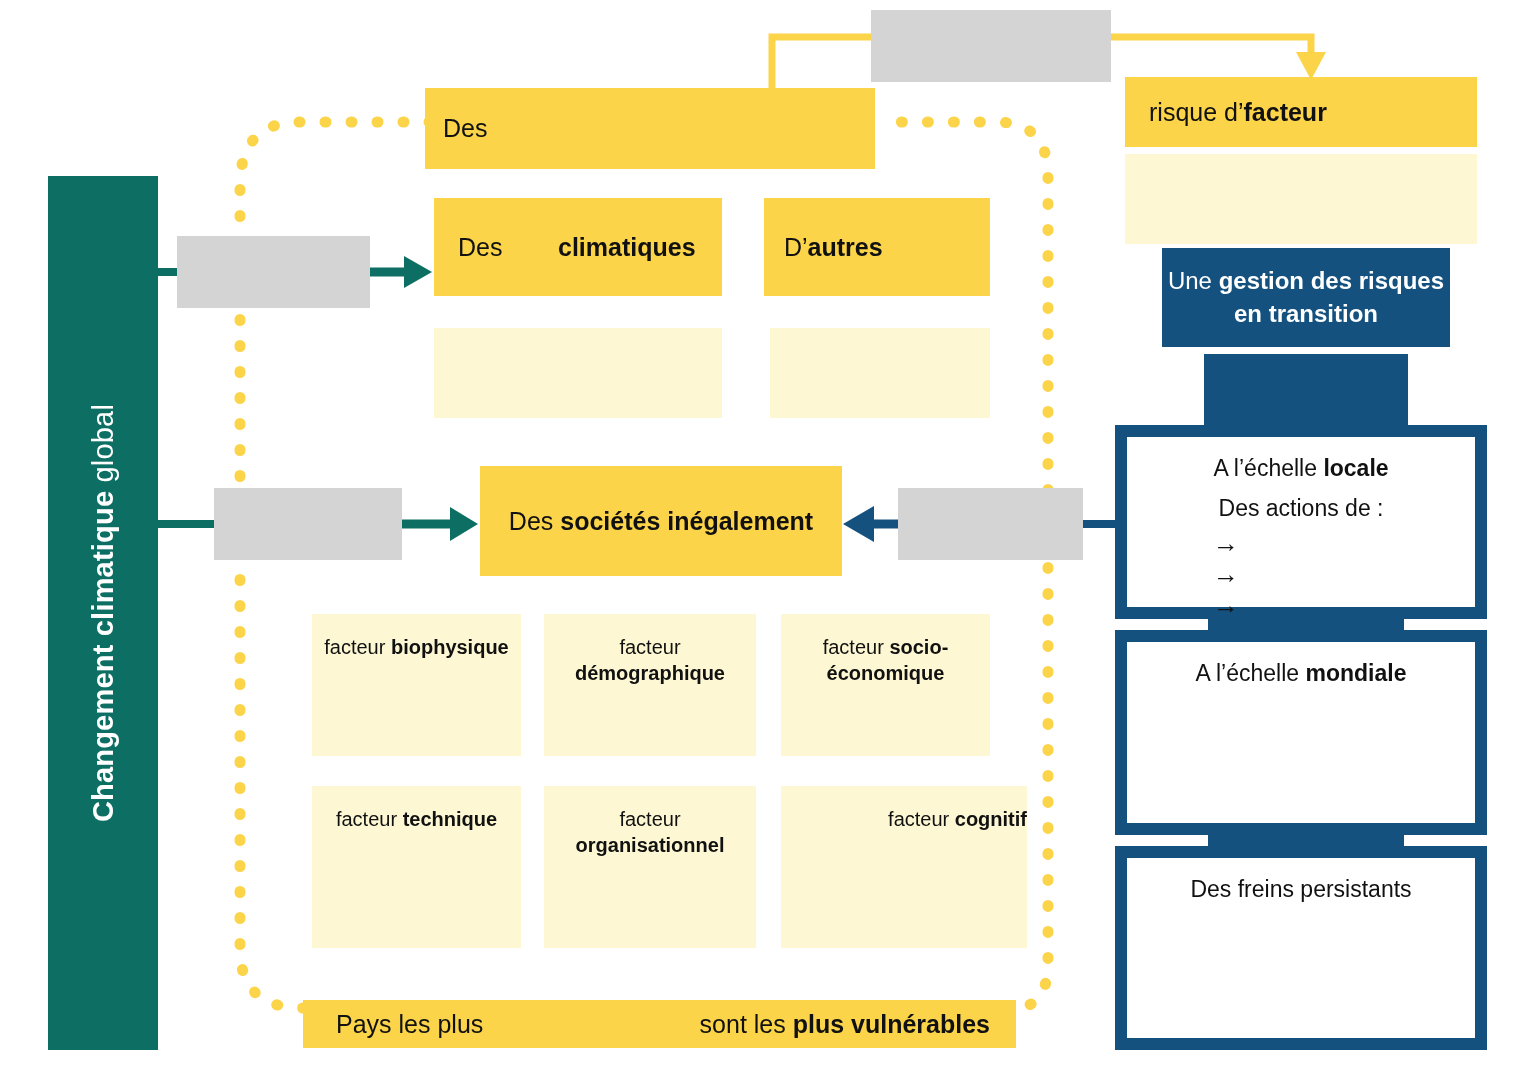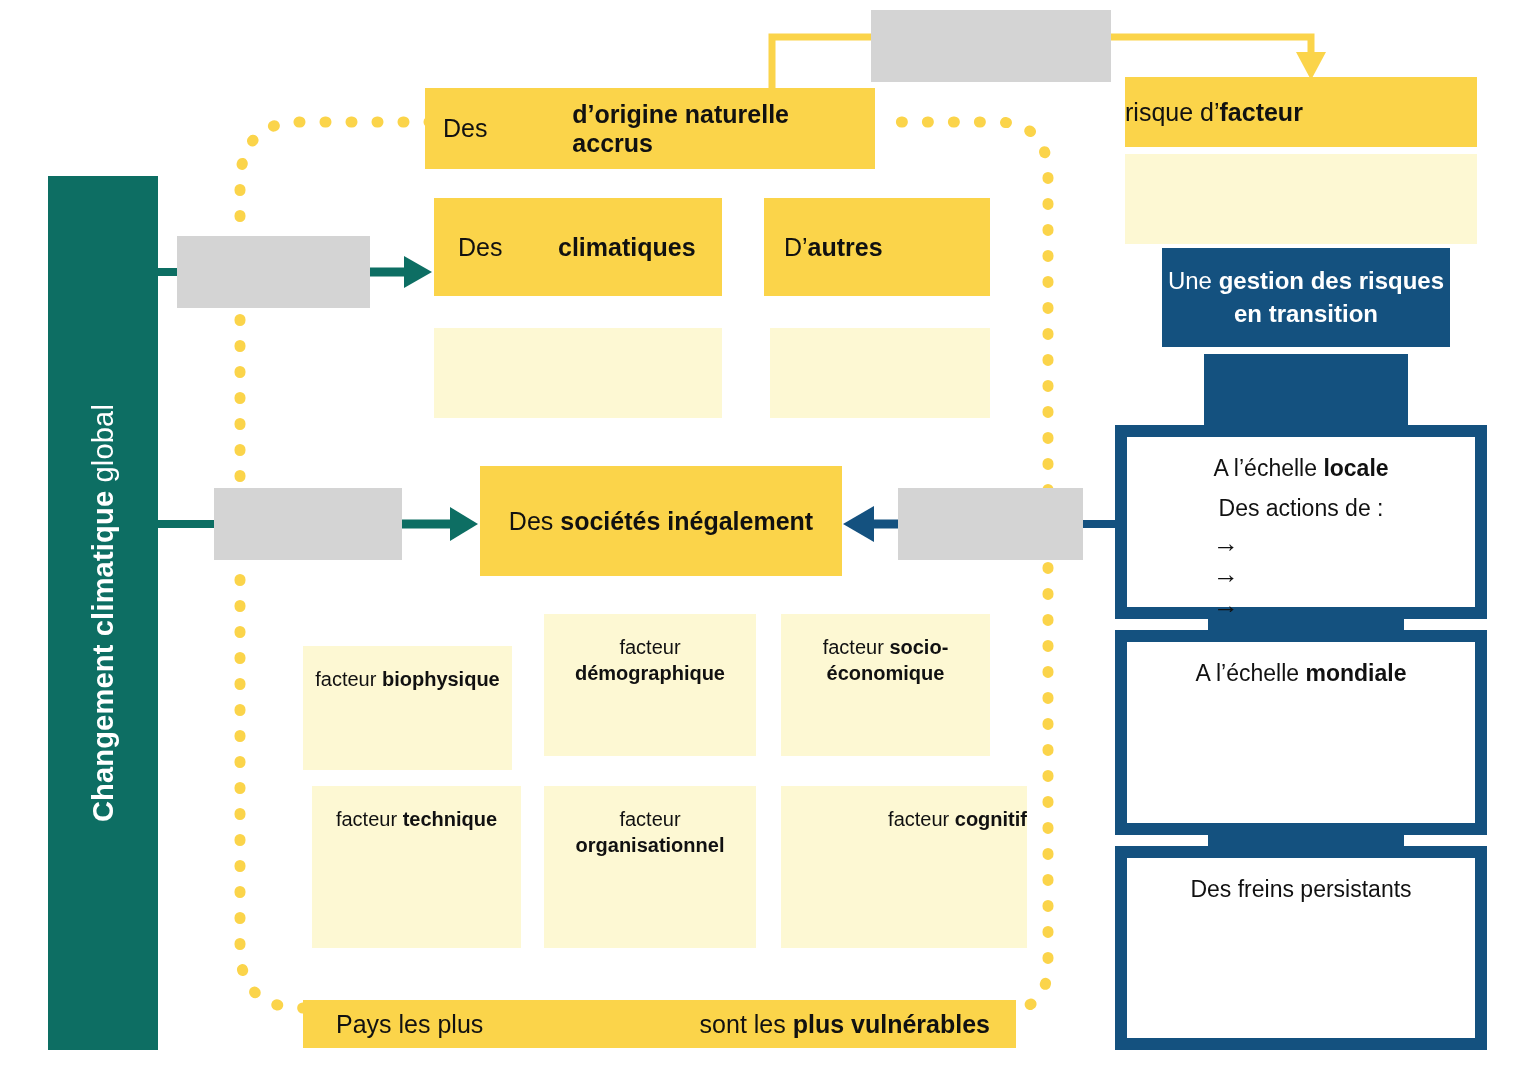--- a/index.html
+++ b/index.html
@@ -94,21 +94,20 @@
 
 <div class="abs gray" style="left:177px;top:236px;width:193px;height:72px;"></div>
 
 <div class="abs gray" style="left:214px;top:488px;width:188px;height:72px;"></div>
 
 <div class="abs gray" style="left:898px;top:488px;width:185px;height:72px;"></div>
 
 <div class="abs ybox" style="left:425px;top:88px;width:450px;height:81px;">
   <div class="inner">
     <span class="lead" style="margin-left:18px;width:130px;">Des</span>
-    <span class="strong">d’origine naturelle accrus</span>
   </div>
 </div>
 
 <div class="abs ybox" style="left:434px;top:198px;width:288px;height:98px;">
   <div class="inner">
     <span class="lead" style="margin-left:24px;width:100px;">Des</span>
     <span class="strong">climatiques</span>
   </div>
 </div>
 <div class="abs pale" style="left:434px;top:328px;width:288px;height:90px;"></div>
@@ -120,21 +119,21 @@
   </div>
 </div>
 <div class="abs pale" style="left:770px;top:328px;width:220px;height:90px;"></div>
 
 <div class="abs ybox" style="left:480px;top:466px;width:362px;height:110px;justify-content:center;">
   <div style="text-align:center;">
     <span class="lead">Des </span><span class="strong">sociétés inégalement</span>
   </div>
 </div>
 
-<div class="abs fcard" style="left:303px;top:614px;width:209px;height:124px;margin-top:32px;">
+<div class="abs fcard" style="left:312px;top:614px;width:209px;height:142px;">
   <div><span class="l1">facteur </span><span class="l2">biophysique</span></div>
   <div class="l2"></div>
 </div>
 
 <div class="abs fcard" style="left:544px;top:614px;width:212px;height:142px;">
   <div><span class="l1">facteur</span><span class="l2"></span></div>
   <div class="l2">démographique</div>
 </div>
 
 <div class="abs fcard" style="left:781px;top:614px;width:209px;height:142px;">
@@ -161,21 +160,21 @@
   <div class="inner" style="justify-content:space-between;">
     <span class="lead" style="margin-left:33px;">Pays les plus</span>
     <span style="margin-right:26px;">
       <span class="lead">sont les </span><span class="strong">plus vulnérables</span>
     </span>
   </div>
 </div>
 
 <div class="abs ybox" style="left:1125px;top:77px;width:352px;height:70px;">
   <div class="inner">
-    <span class="lead" style="">risque d’</span>
+    <span class="lead" style="margin-left:24px;">risque d’</span>
       <span class="strong">facteur</span>
   </div>
 </div>
 <div class="abs pale" style="left:1125px;top:154px;width:352px;height:90px;"></div>
 
 <div class="abs blue" style="left:1162px;top:248px;width:288px;height:99px;display:flex;align-items:center;justify-content:center;">
   <div class="bluehead">
     <span class="reg">Une </span><span class="bld">gestion des risques</span><br>
     <span class="bld">en transition</span>
   </div>

